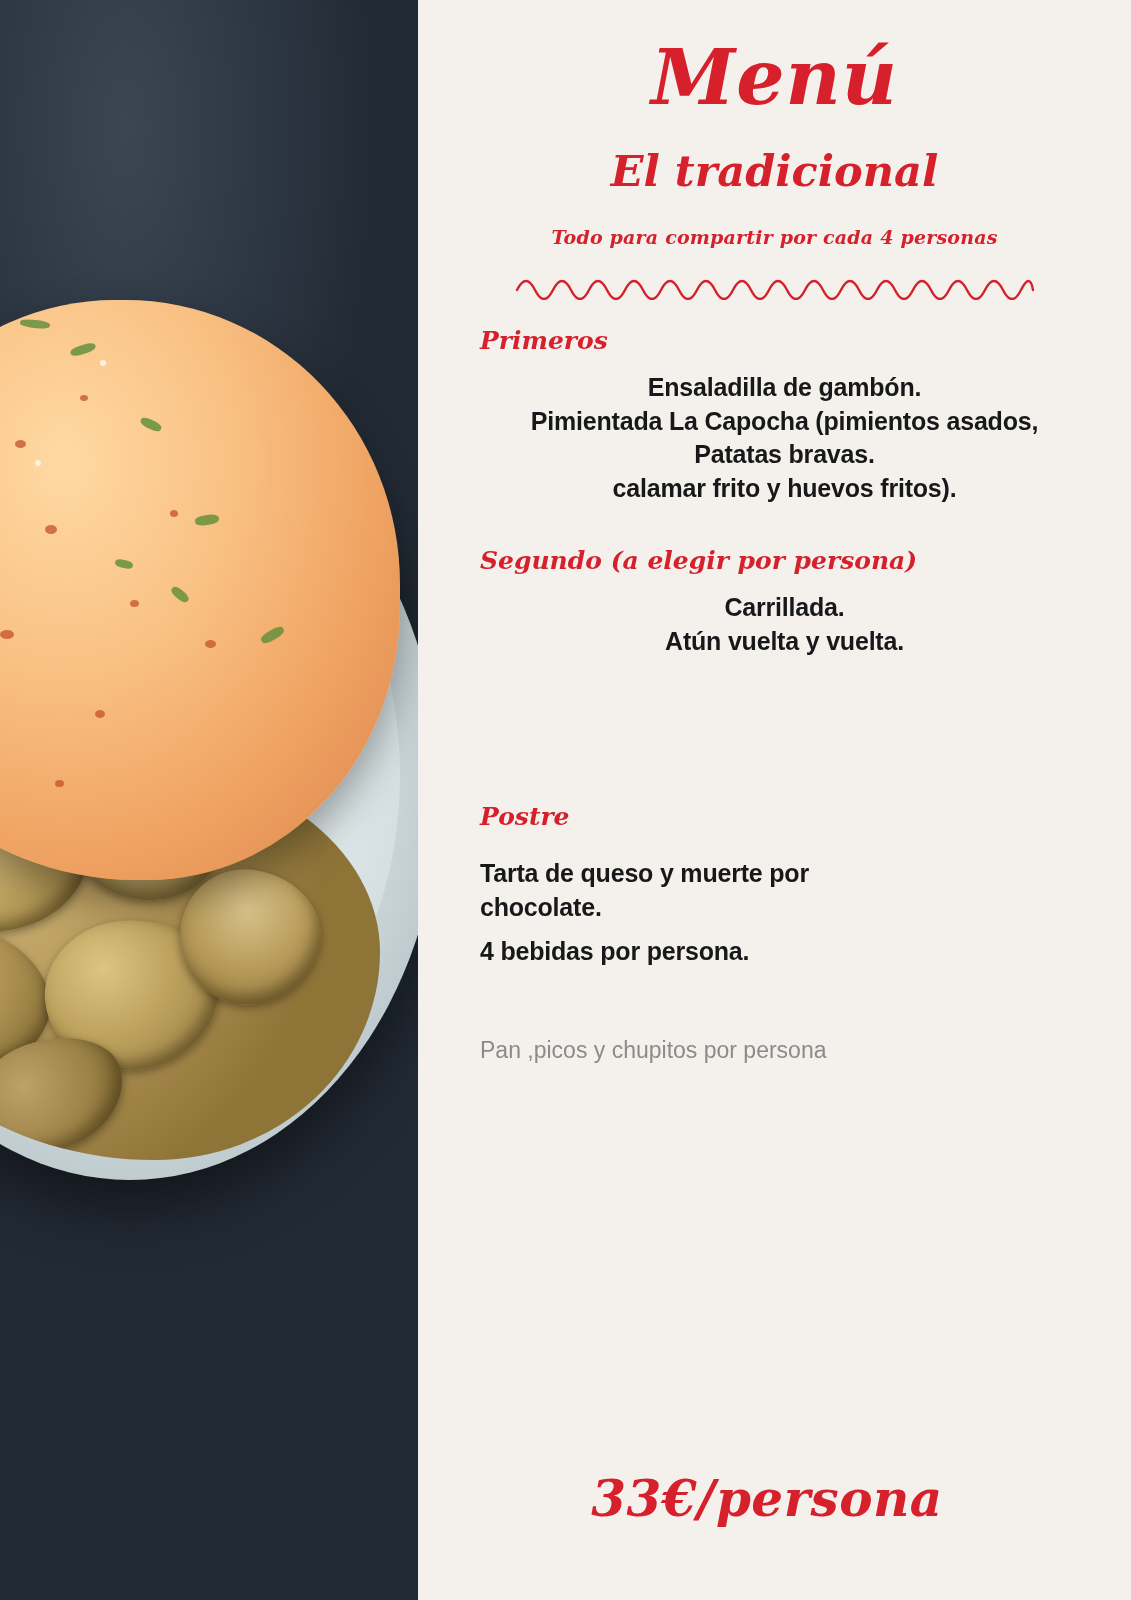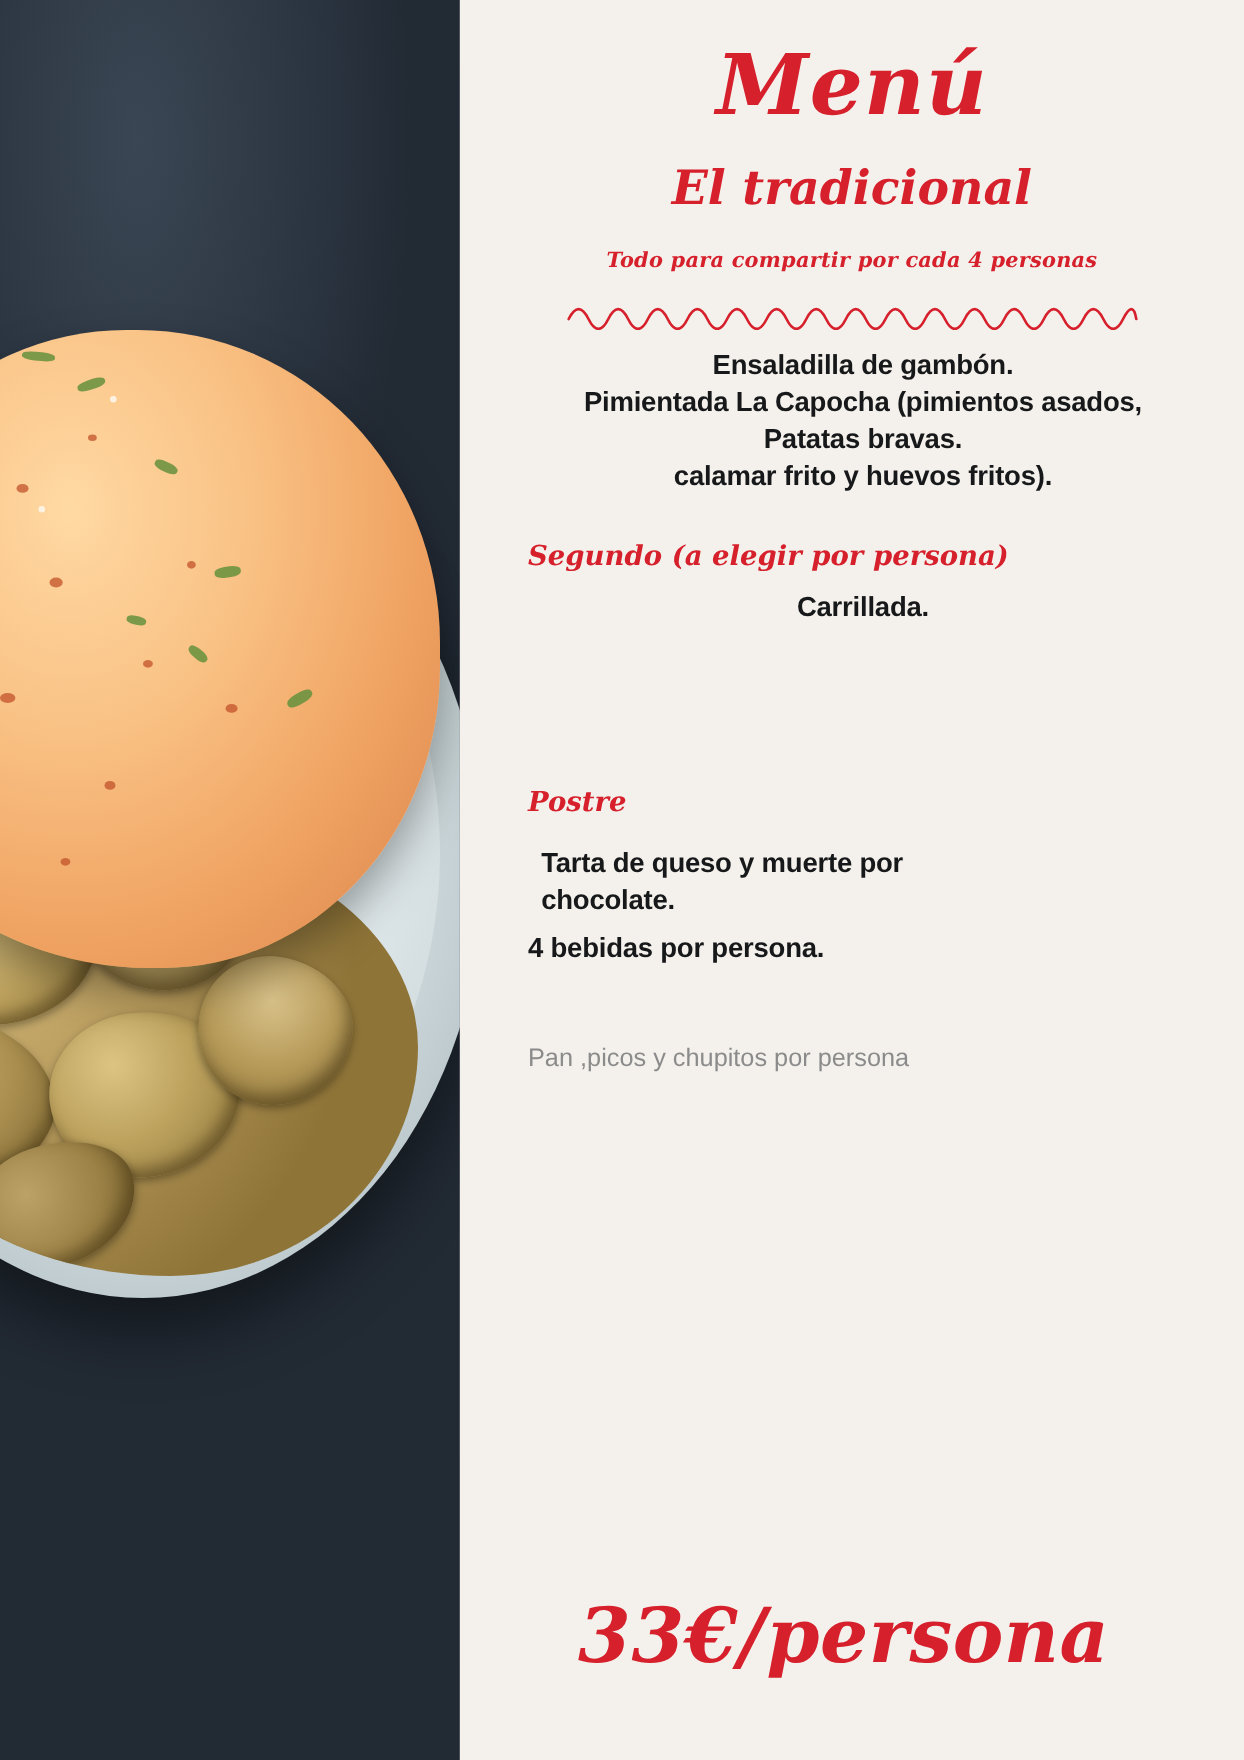--- a/index.html
+++ b/index.html
@@ -201,21 +201,21 @@
     color: #17181a;
     font-size: 25px;
     line-height: 1.35;
     letter-spacing: -0.2px;
   }
 
   .spacer-lg { height: 118px; }
 
   .items-postre {
     margin-top: 26px;
-    margin-left: 14px;
+    margin-left: 2px;
     max-width: 400px;
   }
 
   .items-bebidas {
     margin-top: 10px;
     margin-left: 2px;
   }
 
   .footnote {
     font-family: "Liberation Sans", sans-serif;
@@ -223,21 +223,21 @@
     font-size: 23px;
     margin-top: 68px;
     margin-left: 2px;
   }
 
   .price {
     font-family: "DejaVu Serif", serif;
     font-style: italic;
     font-weight: 700;
     color: #d6202c;
-    font-size: 69px;
+    font-size: 50px;
     text-align: center;
     position: absolute;
     left: 0;
     right: 15px;
     bottom: 72px;
     letter-spacing: 0.5px;
   }
 </style>
 </head>
 <body>
@@ -287,30 +287,32 @@
   <div class="content">
 
     <div class="title">Menú</div>
     <div class="subtitle">El tradicional</div>
     <div class="tagline">Todo para compartir por cada 4 personas</div>
 
     <svg class="squiggle" viewBox="0 0 520 30">
       <path d="M2,20 Q11,2 20,20 T38,20 T56,20 T74,20 T92,20 T110,20 T128,20 T146,20 T164,20 T182,20 T200,20 T218,20 T236,20 T254,20 T272,20 T290,20 T308,20 T326,20 T344,20 T362,20 T380,20 T398,20 T416,20 T434,20 T452,20 T470,20 T488,20 T506,20 T518,20" fill="none" stroke="#d6202c" stroke-width="2.4" stroke-linecap="round"></path>
     </svg>
 
+    <div class="section-head">Primeros</div>
     <div class="items">
       <div class="item">Ensaladilla de gambón.</div>
       <div class="item">Pimientada La Capocha (pimientos asados,</div>
       <div class="item">Patatas bravas.</div>
       <div class="item">calamar frito y huevos fritos).</div>
     </div>
 
     <div class="section-head" style="margin-top:40px;">Segundo (a elegir por persona)</div>
     <div class="items">
       <div class="item">Carrillada.</div>
+      <div class="item">Atún vuelta y vuelta.</div>
     </div>
 
     <div class="spacer-lg"></div>
 
     <div class="section-head">Postre</div>
     <div class="items-postre">
       <div class="item">Tarta de queso y muerte por chocolate.</div>
     </div>
 
     <div class="items-bebidas">

